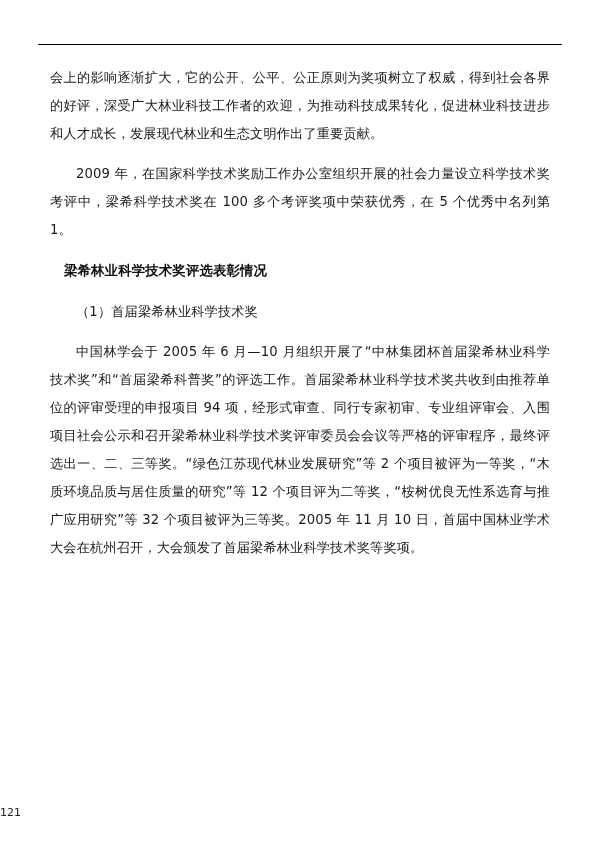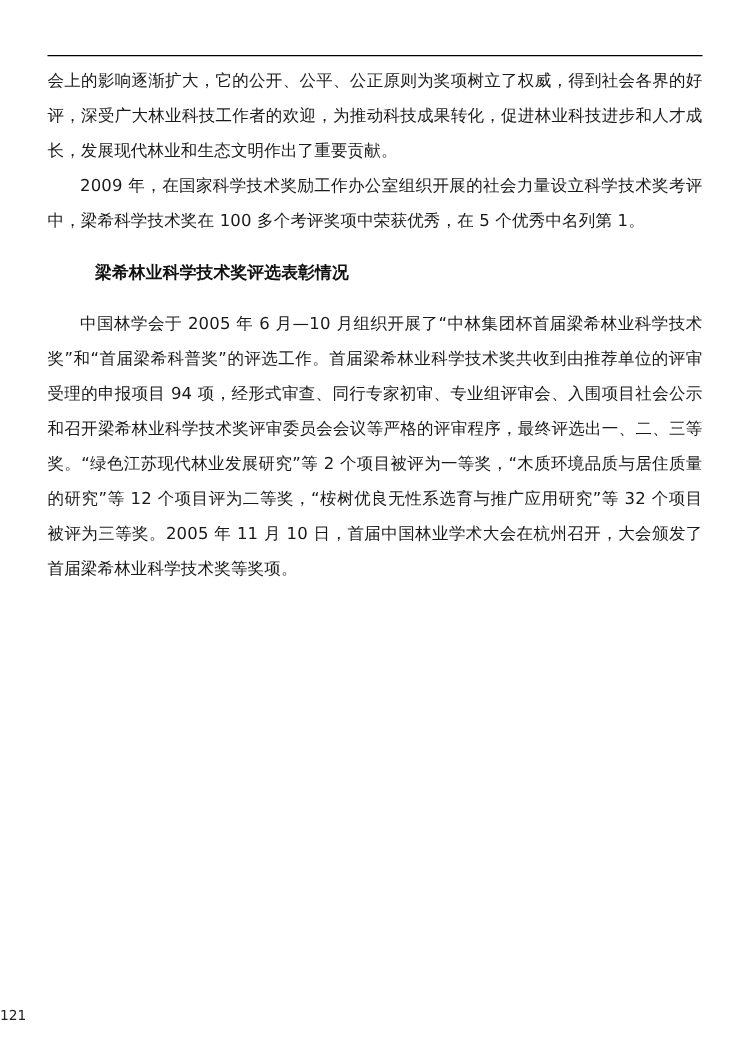--- a/index.html
+++ b/index.html
@@ -26,33 +26,33 @@
     height: 0;
     border-top: 1px solid #000000;
   }
   .content {
     position: absolute;
     left: 38px;
     right: 38px;
     top: 52px;
   }
   p {
-    margin: 0;
+    margin: 12px;
     font-size: 13.2px;
     line-height: 28px;
     text-align: justify;
     text-justify: inter-ideograph;
     color: #1a1a1a;
     letter-spacing: 0.15px;
   }
   p.indent {
     text-indent: 26px;
   }
   .heading {
-    margin: 12px;
+    margin: 0;
     font-size: 13.4px;
     line-height: 30px;
     font-weight: bold;
     color: #111111;
     text-indent: 26px;
   }
   .footer {
     position: absolute;
     left: 0;
     right: 0;
@@ -69,19 +69,20 @@
 
   <div class="rule-top"></div>
 
   <div class="content">
 
     <p>会上的影响逐渐扩大，它的公开、公平、公正原则为奖项树立了权威，得到社会各界的好评，深受广大林业科技工作者的欢迎，为推动科技成果转化，促进林业科技进步和人才成长，发展现代林业和生态文明作出了重要贡献。</p>
     <p class="indent">2009 年，在国家科学技术奖励工作办公室组织开展的社会力量设立科学技术奖考评中，梁希科学技术奖在 100 多个考评奖项中荣获优秀，在 5 个优秀中名列第 1。</p>
 
     <p class="heading">梁希林业科学技术奖评选表彰情况</p>
 
+    <p class="indent">（1）首届梁希林业科学技术奖</p>
     <p class="indent">中国林学会于 2005 年 6 月—10 月组织开展了“中林集团杯首届梁希林业科学技术奖”和“首届梁希科普奖”的评选工作。首届梁希林业科学技术奖共收到由推荐单位的评审受理的申报项目 94 项，经形式审查、同行专家初审、专业组评审会、入围项目社会公示和召开梁希林业科学技术奖评审委员会会议等严格的评审程序，最终评选出一、二、三等奖。“绿色江苏现代林业发展研究”等 2 个项目被评为一等奖，“木质环境品质与居住质量的研究”等 12 个项目评为二等奖，“桉树优良无性系选育与推广应用研究”等 32 个项目被评为三等奖。2005 年 11 月 10 日，首届中国林业学术大会在杭州召开，大会颁发了首届梁希林业科学技术奖等奖项。</p>
 
   </div>
 
   <div class="footer">121</div>
 
 </div>
 
 </body></html>

